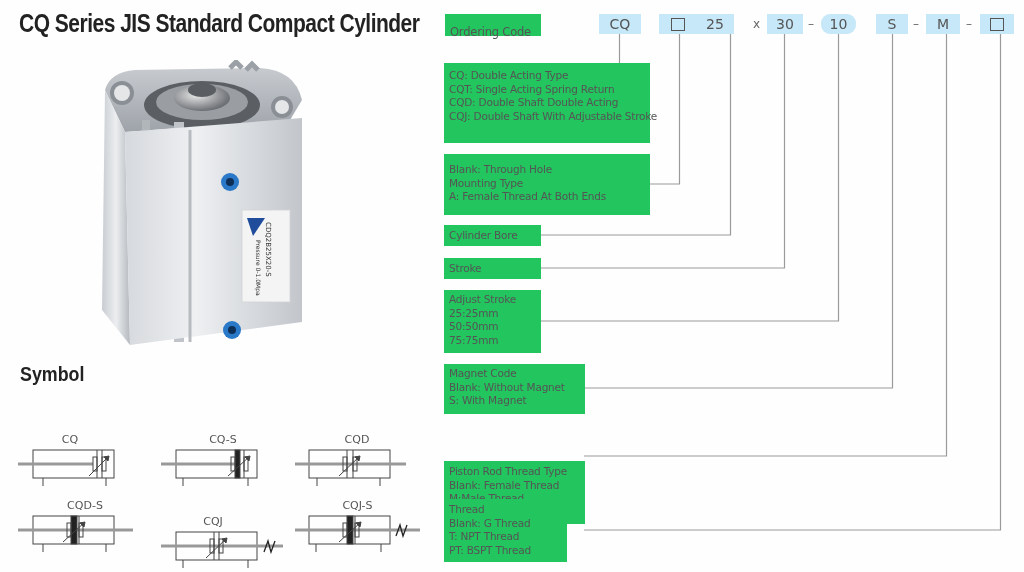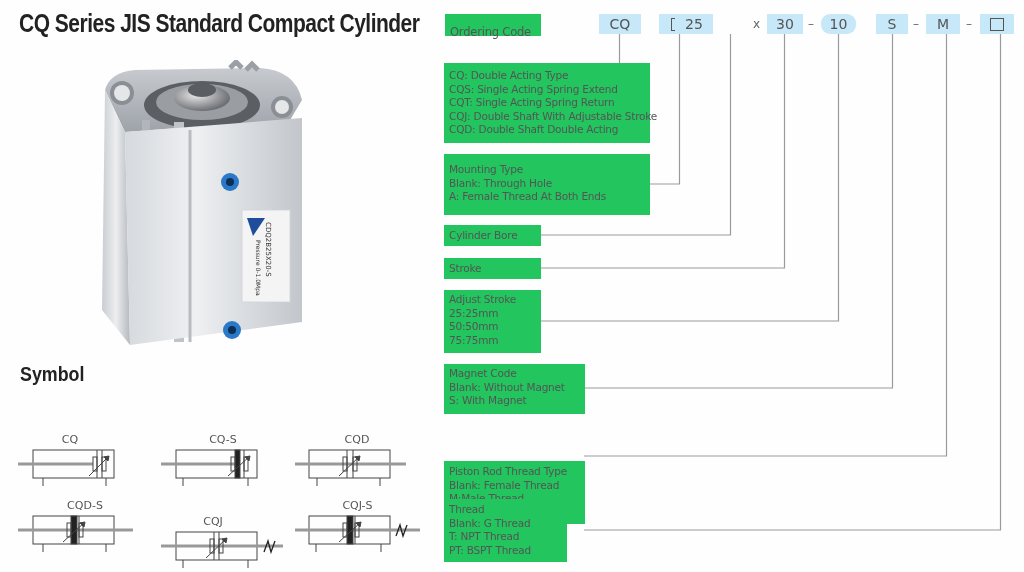--- a/index.html
+++ b/index.html
@@ -17,21 +17,21 @@
 </style>
 </head>
 <body>
 
 <div class="title">CQ Series JIS Standard Compact Cylinder</div>
 
 <div class="box" style="left:445px;top:14px;height:21px;width:96px;font-size:11.5px;line-height:15px;"><span>Ordering Code</span></div>
 
 <div class="code" style="left:599px;width:42px;"><span>CQ</span></div>
 <div class="code" style="left:659px;width:38px;"><span class="sq"></span></div>
-<div class="code" style="left:675px;width:38px;"><span>25</span></div>
+<div class="code" style="left:696px;width:38px;"><span>25</span></div>
 <div class="sep" style="left:753px;">x</div>
 <div class="code" style="left:767px;width:36px;"><span>30</span></div>
 <div class="sep" style="left:808px;">–</div>
 <div class="code" style="left:821px;width:35px;border-radius:9px;"><span>10</span></div>
 <div class="code" style="left:876px;width:32px;"><span>S</span></div>
 <div class="sep" style="left:913px;">–</div>
 <div class="code" style="left:926px;width:34px;"><span>M</span></div>
 <div class="sep" style="left:966px;">–</div>
 <div class="code" style="left:980px;width:34px;"><span class="sq"></span></div>
 
@@ -43,28 +43,27 @@
     <path d="M784.5 34 V268 H541"></path>
     <path d="M838.5 34 V321 H541"></path>
     <path d="M892.5 34 V388 H584"></path>
     <path d="M946.5 34 V456 H584"></path>
     <path d="M1000.5 34 V530 H584"></path>
   </g>
 </svg>
 
 <div class="box" style="left:444px;top:63px;width:206px;height:80px;padding-top:6px;">
   <div>CQ: Double Acting Type</div>
-  <div>CQS: Single Acting Spring Extend</div>
   <div>CQT: Single Acting Spring Return</div>
+  <div>CQD: Double Shaft Double Acting</div>
   <div>CQJ: Double Shaft With Adjustable Stroke</div>
-  <div>CQD: Double Shaft Double Acting</div>
 </div>
 <div class="box" style="left:444px;top:154px;width:206px;height:61px;padding-top:9px;">
+  <div>Blank: Through Hole</div>
   <div>Mounting Type</div>
-  <div>Blank: Through Hole</div>
   <div>A: Female Thread At Both Ends</div>
 </div>
 <div class="box" style="left:444px;top:225px;width:97px;height:21px;padding-top:4px;">
   <div>Cylinder Bore</div>
 </div>
 <div class="box" style="left:444px;top:258px;width:97px;height:21px;padding-top:4px;">
   <div>Stroke</div>
 </div>
 <div class="box" style="left:444px;top:290px;width:97px;height:63px;padding-top:3px;">
   <div>Adjust Stroke</div>

